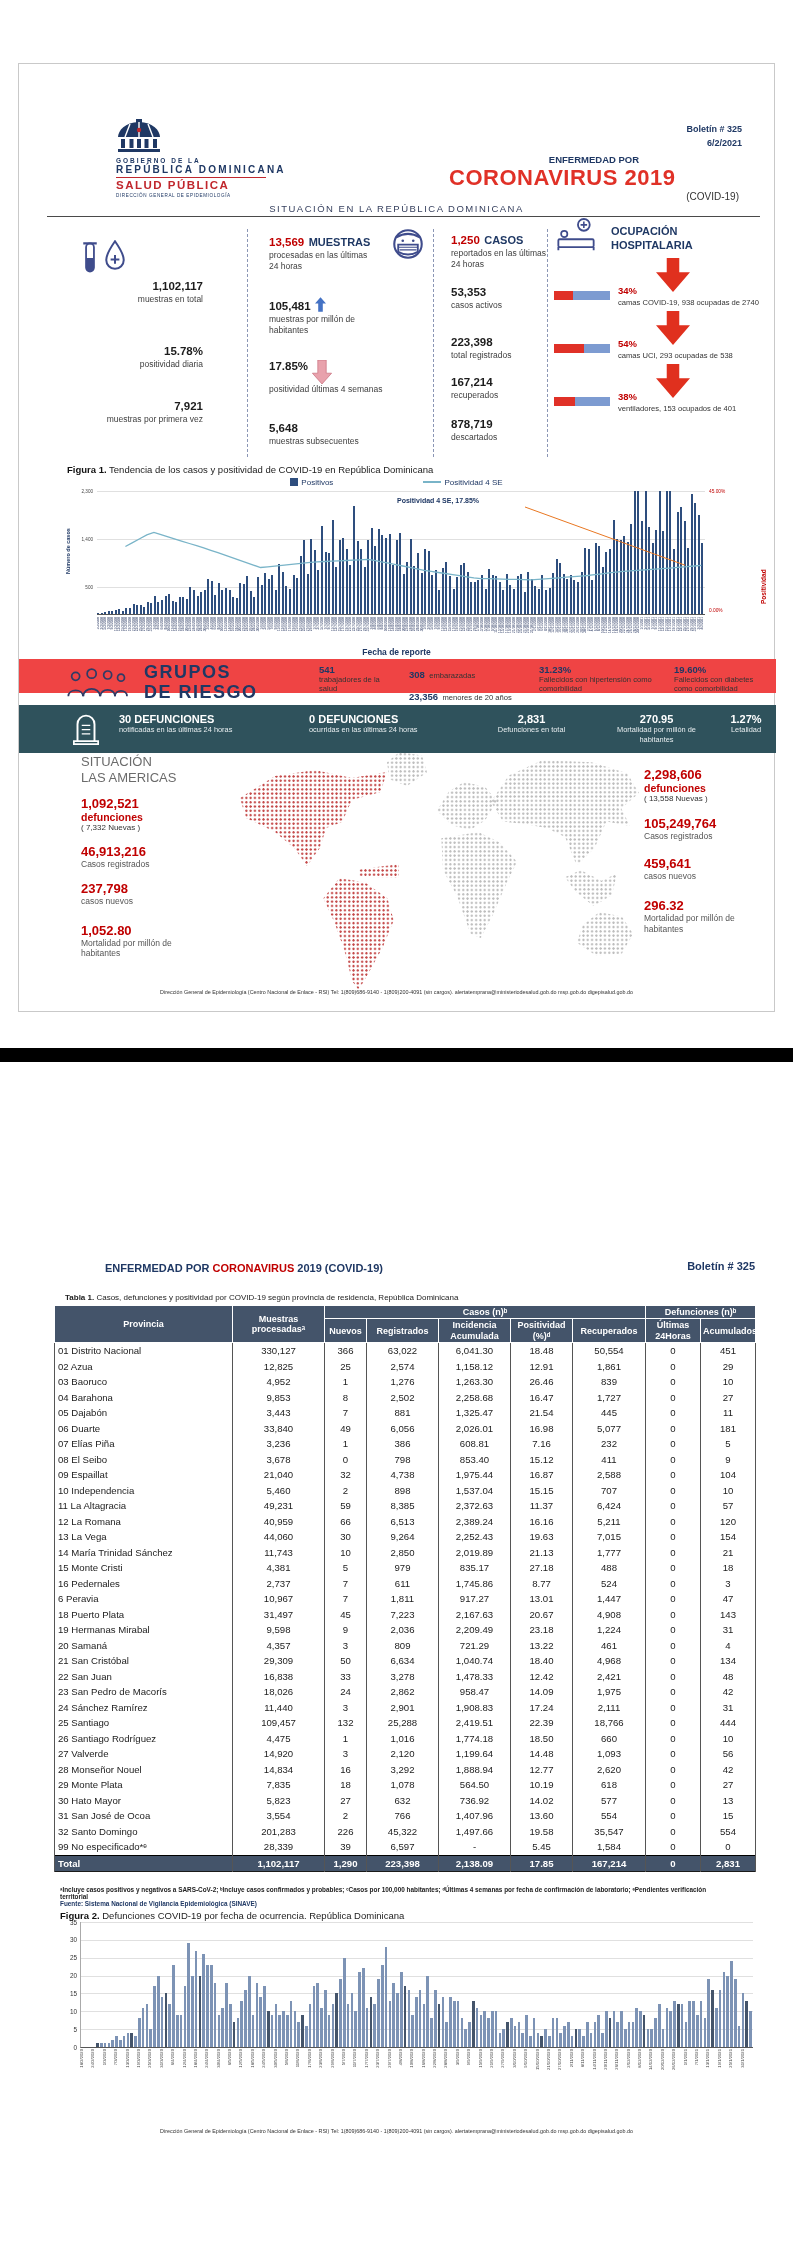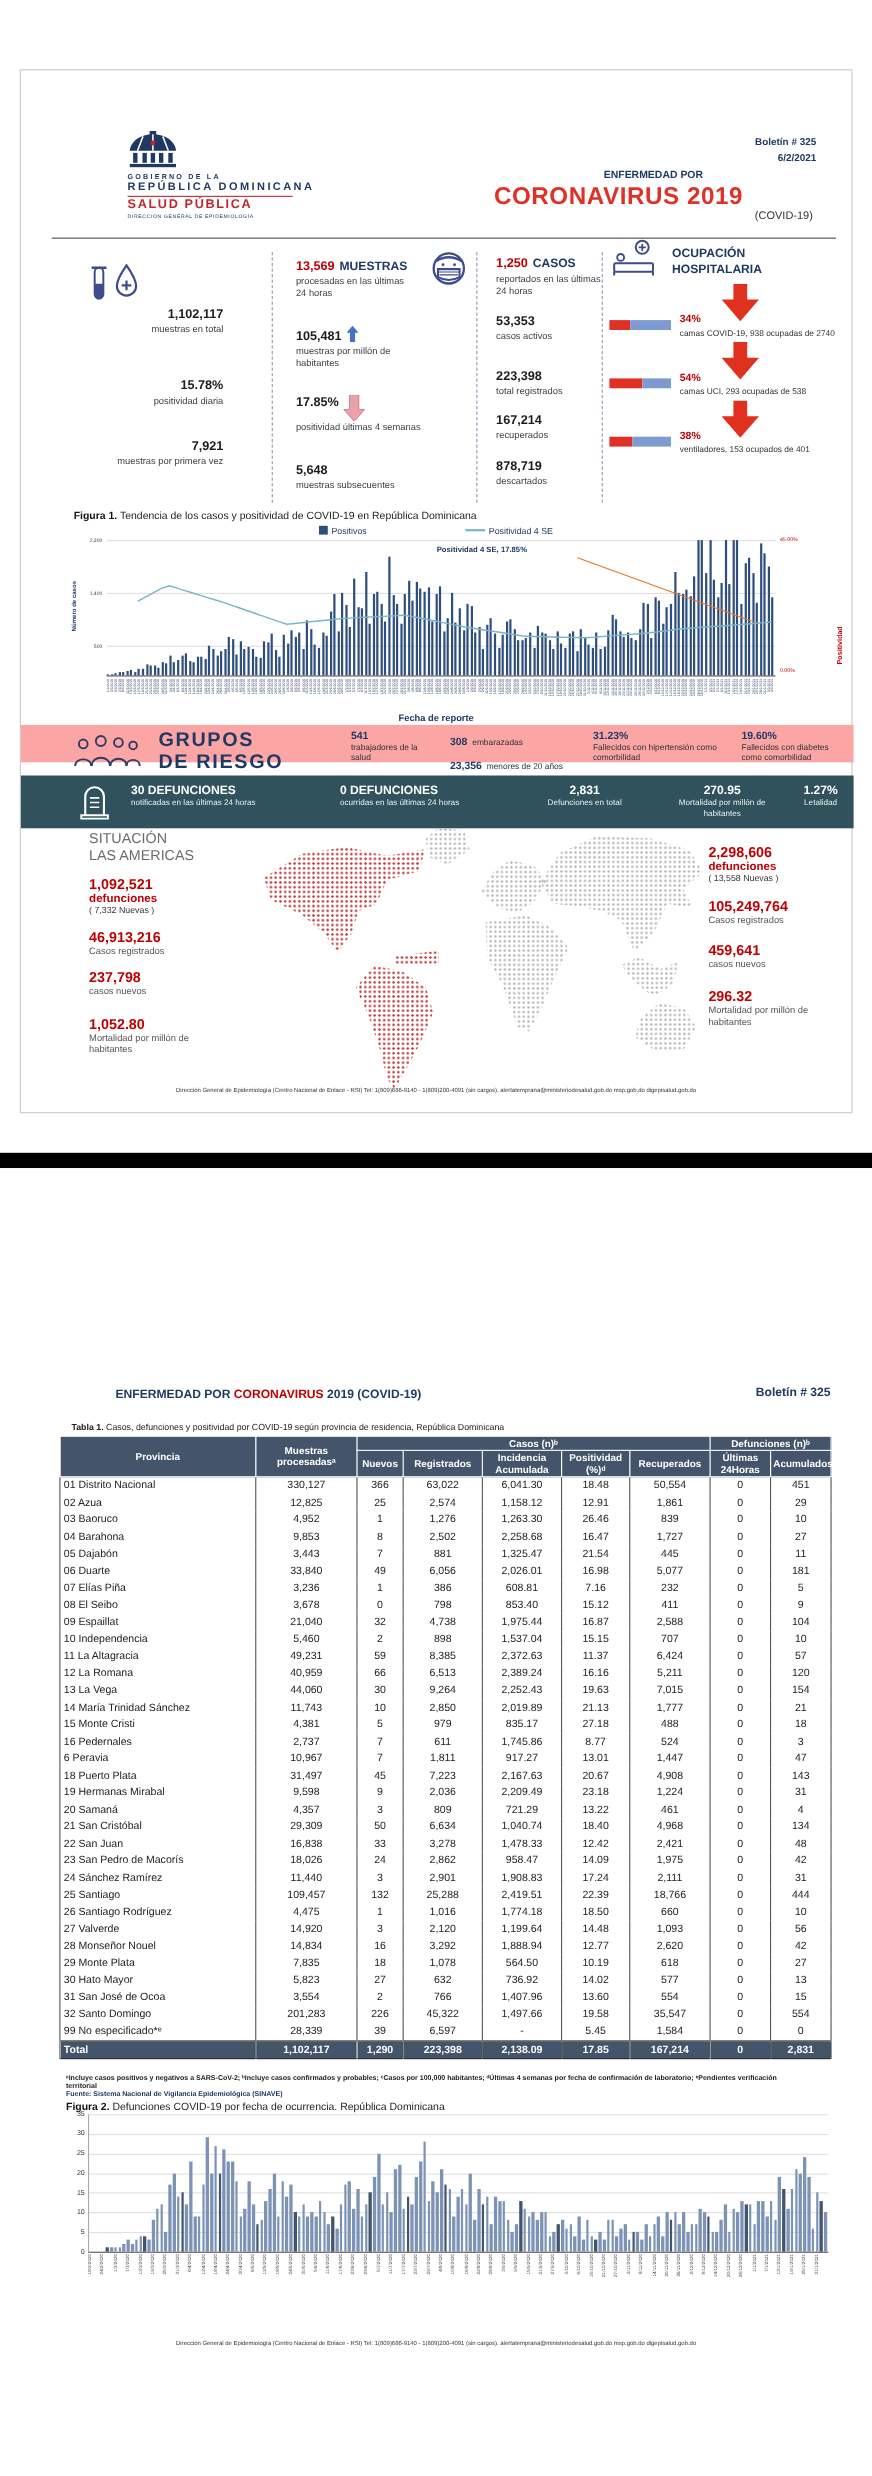--- a/index.html
+++ b/index.html
@@ -47,21 +47,21 @@
   .grid{position:absolute;left:0;width:100%;border-top:.6px solid #e0e0e0;}
   .ytick-l{position:absolute;left:-26px;width:22px;text-align:right;font-size:4.6px;color:#444;}
   .ytick-r{position:absolute;right:-34px;width:30px;font-size:4.8px;color:#C00000;}
   .ylab-left{font-size:5.5px;font-weight:bold;color:#1F3864;transform:rotate(-90deg);transform-origin:left top;}
   .ylab-right{font-size:6.5px;font-weight:bold;color:#C00000;transform:rotate(-90deg);transform-origin:left top;}
   #f1-ann{position:absolute;left:300px;top:6px;font-size:7px;font-weight:bold;color:#1F3864;}
   #f1-xband{position:absolute;left:78px;top:552px;width:608px;height:30px;overflow:hidden;}
   #f1-xband span{position:absolute;top:1px;writing-mode:vertical-rl;transform:rotate(180deg);font-size:3.2px;color:#2b3a63;line-height:1;}
   .xlabel{font-size:8.5px;font-weight:bold;color:#1F3864;text-align:center;width:100%;}
   
-  #riesgo{position:absolute;left:0;top:595px;width:757px;height:34px;background:#fca5a5;}
+  #riesgo{position:absolute;left:0;top:595px;width:757px;height:34px;background:#ef4444;}
   .rg-title{font-size:18px;font-weight:bold;letter-spacing:1.5px;color:#1F3864;line-height:1.1;}
   .rg-val{font-size:9.5px;font-weight:bold;color:#1F3864;}
   .rg-lab{font-size:7.6px;color:#333;line-height:1.25;}
   #defbar{position:absolute;left:0;top:641px;width:757px;height:48px;background:#2F525C;color:#fff;}
   .df-val{font-size:11px;font-weight:bold;color:#fff;}
   .df-lab{font-size:7.4px;color:#e8eef0;line-height:1.3;}
   
   .sit-title{font-size:13px;color:#6b6b6b;line-height:1.25;}
   .sit-big{font-size:13px;font-weight:bold;color:#C00000;}
   .sit-red-lab{font-size:10.5px;font-weight:bold;color:#C00000;}
@@ -127,20 +127,21 @@
     <div>Boletín # 325</div>
     <div>6/2/2021</div>
   </div>
 
   <div class="abs" style="left:430px;top:90px;width:290px;">
     <div class="title-pre">ENFERMEDAD POR</div>
     <div class="title-main">CORONAVIRUS 2019</div>
     <div class="title-sub">(COVID-19)</div>
   </div>
 
+  <div class="abs section-title">SITUACIÓN EN LA REPÚBLICA DOMINICANA</div>
   <div class="abs hrule"></div>
 
   <div class="abs dash" style="left:228px;"></div>
   <div class="abs dash" style="left:414px;"></div>
   <div class="abs dash" style="left:528px;"></div>
 
   <div class="abs" style="left:62px;top:176px;">
     <svg width="18" height="36" viewBox="0 0 14 32" style="vertical-align:top">
       <line x1="1" y1="3" x2="13" y2="3" stroke="#3F4C8C" stroke-width="2"></line>
       <rect x="3.5" y="3" width="7" height="25" rx="3.5" fill="none" stroke="#3F4C8C" stroke-width="1.6"></rect>

